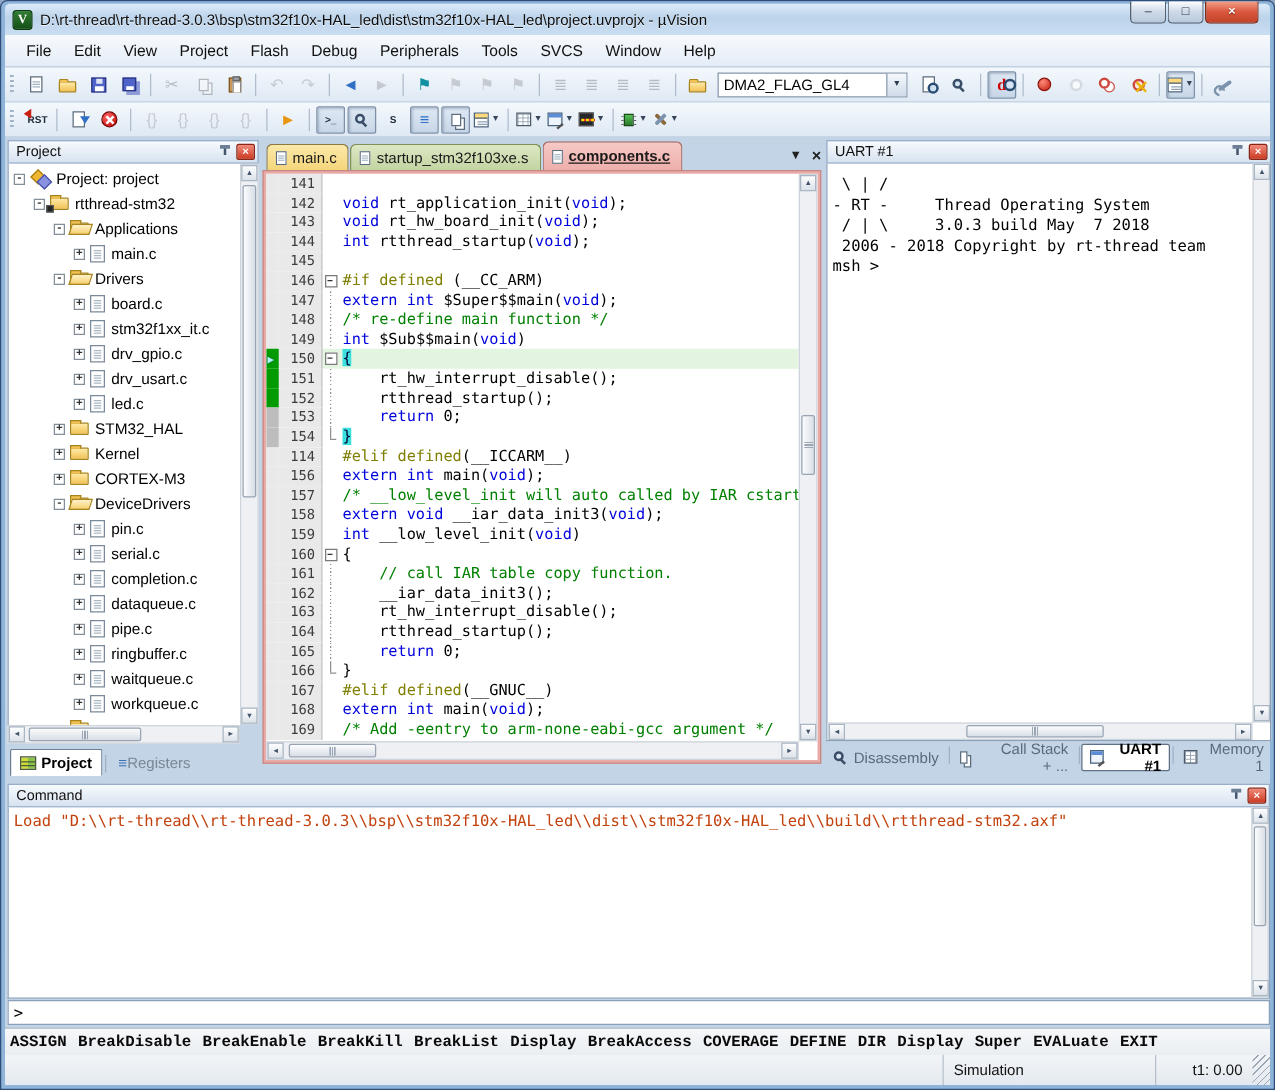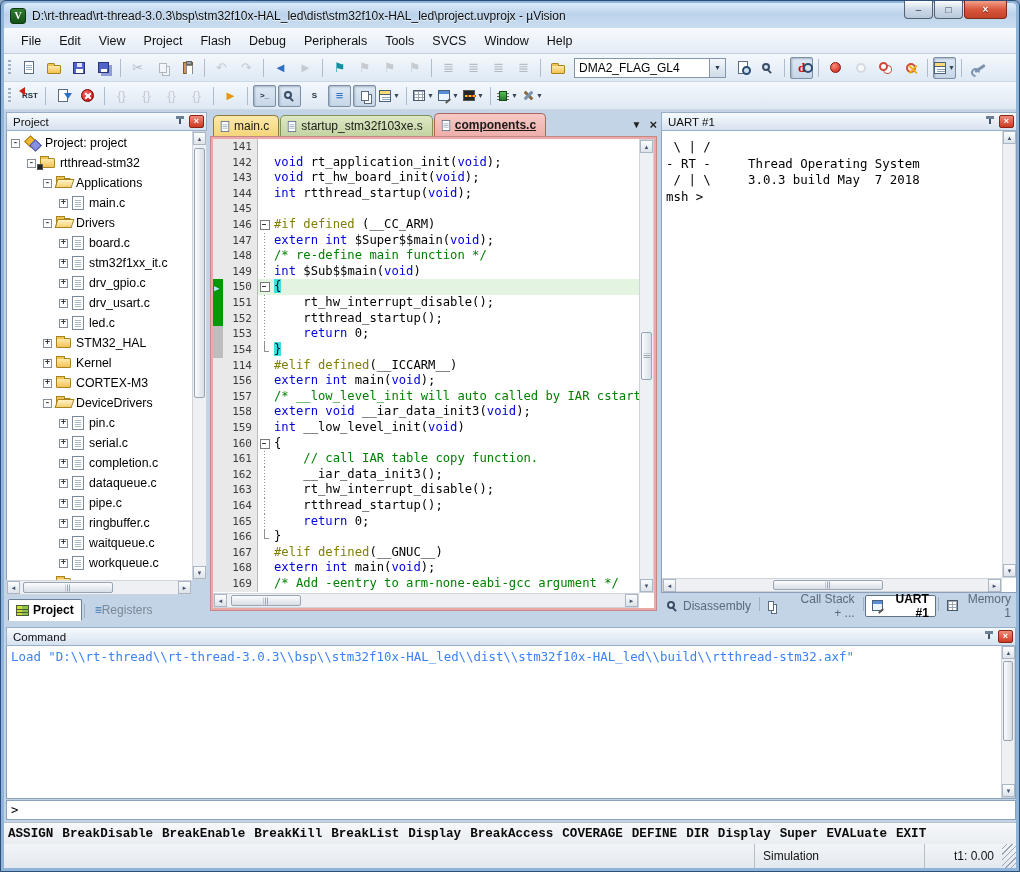--- a/index.html
+++ b/index.html
@@ -200,21 +200,21 @@
   #uartpre{position:absolute;left:4px;top:8px;right:16px;bottom:15px;overflow:hidden;
         font-family:"DejaVu Sans Mono",monospace;font-size:12.4px;line-height:16.5px;white-space:pre;color:#000;}
   
   #rtabs{position:absolute;left:660px;top:592px;width:356px;height:25px;display:flex;align-items:center;font-size:12px;color:#5a6a7c;text-align:right;}
   .rtab{display:flex;align-items:center;height:22px;padding:0 6px;}
   .rtab.active{background:#fff;border:1px solid #5f7184;color:#000;font-weight:bold;border-radius:2px;}
   .rtab .shp{margin-right:4px;}
   
   #cmdbody{position:absolute;left:0;right:0;top:19px;bottom:0;background:#fff;border:1px solid #8ba1ba;border-top:none;}
   #cmdtext{position:absolute;left:4px;top:3px;right:18px;font-family:"DejaVu Sans Mono",monospace;font-size:12.4px;
-        color:#3b82f6;white-space:pre;overflow:hidden;}
+        color:#c2410c;white-space:pre;overflow:hidden;}
   #cmdinput{position:absolute;left:5px;top:799px;width:1010px;height:20px;background:#fff;border:1px solid #8ba1ba;
         font-family:"DejaVu Sans Mono",monospace;font-size:12.4px;padding:1px 4px;color:#000;}
   #kwbar{position:absolute;left:3px;right:3px;top:821px;height:23px;background:linear-gradient(#f6f8fa,#e9edf1);
         border-top:1px solid #b6c0ca;border-bottom:1px solid #b6c0ca;display:flex;align-items:center;
         font-family:"Liberation Mono",monospace;font-weight:bold;font-size:12.6px;color:#0a0a0a;padding-left:4px;}
   .kw{margin-right:9px;white-space:nowrap;}
   
   #statusbar{position:absolute;left:3px;right:3px;bottom:3px;height:24px;background:linear-gradient(#f2f5f8,#e3e9ef);
         display:flex;align-items:stretch;font-size:12px;color:#111;}
   .ssec{border-left:1px solid #b6c0ca;display:flex;align-items:center;padding:0 8px;}
@@ -585,21 +585,21 @@
     <div id="edtabs-holder"></div>
 
     <div class="panel" style="left:657px;top:2px;width:356px;height:481px;">
       <div class="phdr">
         <span>UART #1</span>
         <span class="sp"></span>
         <span class="pin"></span>
         <span class="pclose">×</span>
       </div>
       <div id="uartbody">
-        <div id="uartpre"><div> \ | /</div><div>- RT -     Thread Operating System</div><div> / | \     3.0.3 build May  7 2018</div><div>msh &gt;</div></div>
+        <div id="uartpre"><div> \ | /</div><div>- RT -     Thread Operating System</div><div> / | \     3.0.3 build May  7 2018</div><div> 2006 - 2018 Copyright by rt-thread team</div><div>msh &gt;</div></div>
         <div class="sb" style="right:0;top:0;width:14px;bottom:14px;border-top:none;">
           <span class="sa" style="top:0;left:0;">▲</span>
           <span class="sa" style="bottom:0;left:0;">▼</span>
         </div>
         <div class="sb" style="left:0;right:14px;bottom:0;height:14px;">
           <span class="sa" style="left:0;top:0;">◄</span>
           <span class="sa" style="right:0;top:0;">►</span>
           <span class="sthumb h" style="top:1px;bottom:1px;left:110px;width:110px;">
               <span class="grip h"></span>
             </span>

